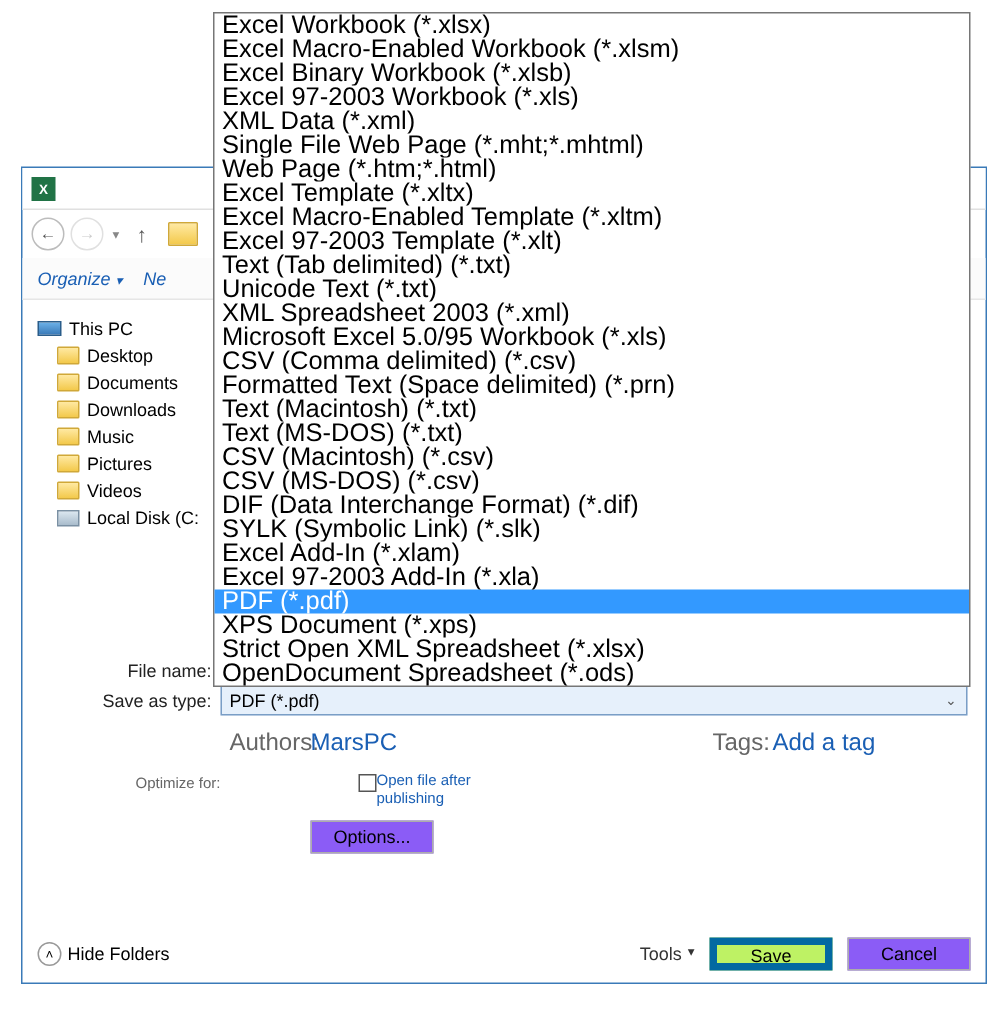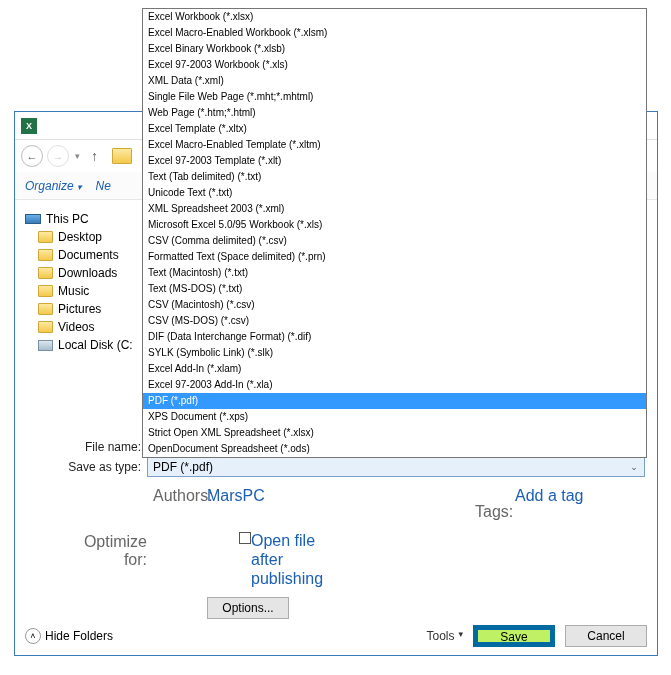--- a/index.html
+++ b/index.html
@@ -137,41 +137,41 @@
     font-size:9px; color:#555;
   }
   .meta-row {
     display:flex;
     padding: 8px 0 4px 126px;
     font-size:16px;
   }
   .meta-row .mlabel { color:#666; width:54px; }
   .meta-row .mval { color:#1a5fb4; }
   .meta-row .gap { flex:1; }
-  .meta-row .mlabel2 { color:#666; width:40px;margin-top:16px; }
+  .meta-row .mlabel2 { color:#666; width:40px; }
   .optimize-block {
     display:flex;
     padding: 6px 0 4px 52px;
-    font-size:16px;
+    font-size:10px;
   }
   .optimize-block .olabel { color:#666; width:74px; text-align:right; padding-right:6px; padding-top:2px;}
   .radio-line { display:flex; align-items:flex-start; gap:4px; padding:1px 0;}
   .radio-line .rtxt { color:#1a5fb4; width:140px; line-height:1.2;}
   .radio { width:12px; height:12px; border:1px solid #555; border-radius:50%; display:inline-flex; align-items:center; justify-content:center; margin-top:1px;}
   .radio.checked::after { content:""; width:6px; height:6px; background:#333; border-radius:50%; }
   .checkbox { width:12px; height:12px; border:1px solid #555; display:inline-block; margin-top:1px;}
   .right-col { margin-left: 86px; }
   .check-line { display:flex; align-items:flex-start; gap:0;}
   .check-line .ctxt { color:#1a5fb4; width:100px; line-height:1.2;}
   .options-btn-row { padding: 4px 0 0 180px;}
   .winbtn {
     min-width: 82px;
     height: 22px;
     border:1px solid #acacac;
-    background:#e5e5e5;
+    background:#8b5cf6;
     font-size:12px;
     padding: 0 12px;
     cursor: default;
   }
   .winbtn.primary { border:5px solid #0369a1; background:#bef264;}
   .footer {
     position:absolute;
     bottom:8px; left:10px; right:10px;
     display:flex;
     align-items:center;
@@ -183,21 +183,21 @@
   .tools { display:flex; align-items:flex-start; gap:4px; color:#333;}
 
   
   .dropdown-list {
     position: absolute;
     left: 142px;
     top: 8px;
     width: 505px;
     background: #fff;
     border: 1px solid #767676;
-    font-size: 10px;
+    font-size: 17px;
     line-height: 16px;
     z-index: 10;
   }
   .dropdown-list .opt {
     padding: 0 5px;
     white-space: nowrap;
     overflow: hidden;
   }
   .dropdown-list .opt.selected {
     background: #3399ff;

